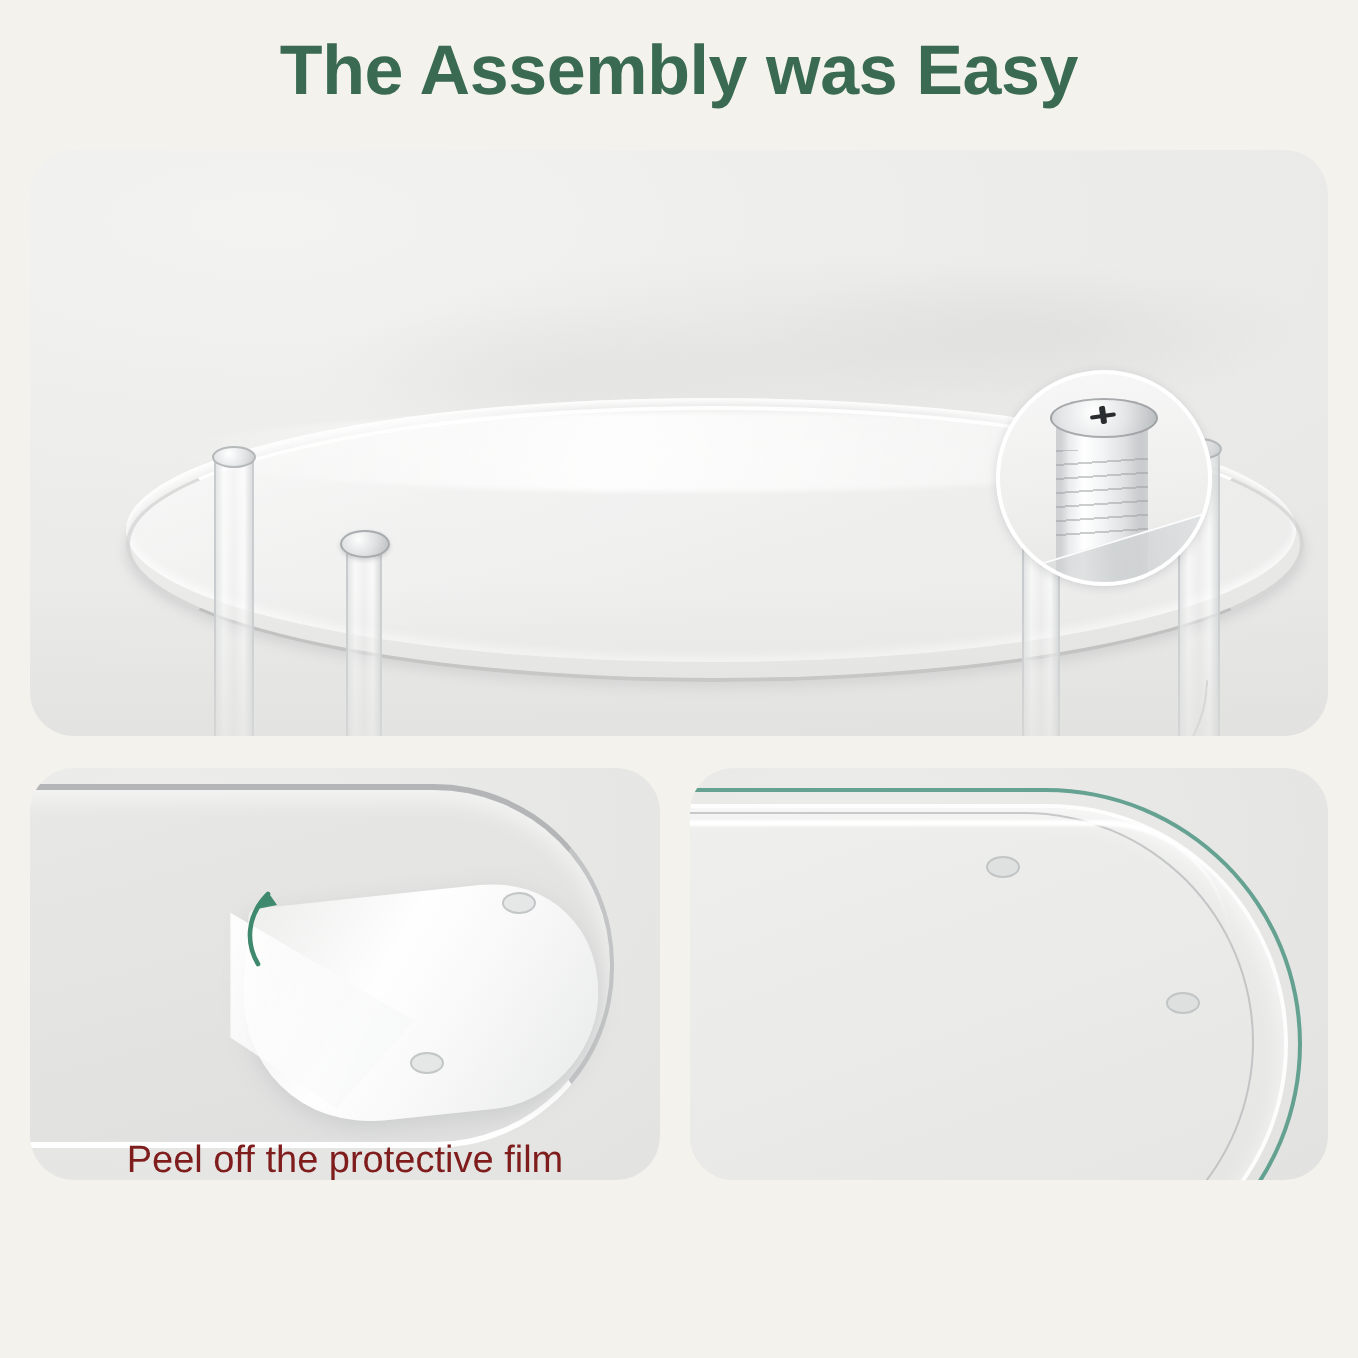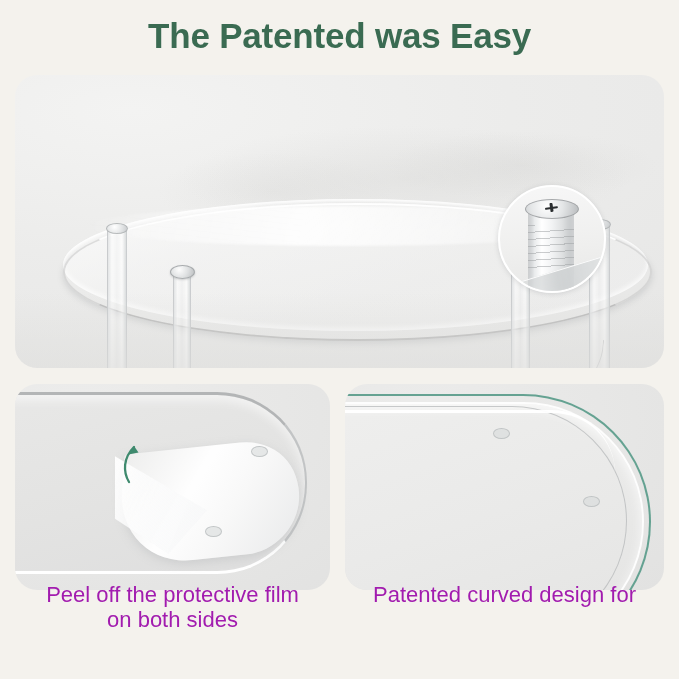--- a/index.html
+++ b/index.html
@@ -356,36 +356,36 @@
     border-radius: 0 140px 0 0;
     border-top: 3px solid rgba(255,255,255,.95);
     filter: blur(.6px);
   }
   .br-hole-1 { left: 148px; top: 44px; }
   .br-hole-2 { left: 238px; top: 112px; }
 
   
   .caption {
     position: absolute;
-    top: 582px;
+    top: 568px;
     text-align: center;
-    font-size: 22px;
+    font-size: 19px;
     line-height: 25px;
-    color: #a21caf;
+    color: #7f1d1d;
   }
   .caption-left  { left: 15px; width: 315px; }
   .caption-right { left: 345px; width: 319px; }
   .caption span { display: block; }
 </style>
 </head>
 <body>
 
 <div class="page">
 
-  <div class="title">The Patented was Easy</div>
+  <div class="title">The Assembly was Easy</div>
 
   <div class="panel panel-top">
     <div class="wall-texture"></div>
 
     <div class="glass-top"></div>
     <div class="glass-top-edge"></div>
     <div class="glass-top-sheen"></div>
 
     <div class="leg leg-3"></div>
     <div class="leg leg-4"></div>
@@ -427,20 +427,18 @@
     <div class="br-glass"></div>
     <div class="br-inner-edge"></div>
     <div class="br-teal-edge"></div>
     <div class="br-highlight"></div>
     <div class="hole br-hole-1"></div>
     <div class="hole br-hole-2"></div>
   </div>
 
   <div class="caption caption-left">
     <span>Peel off the protective film</span>
-    <span>on both sides</span>
   </div>
 
   <div class="caption caption-right">
-    <span>Patented curved design for</span>
   </div>
 
 </div>
 
 </body></html>

